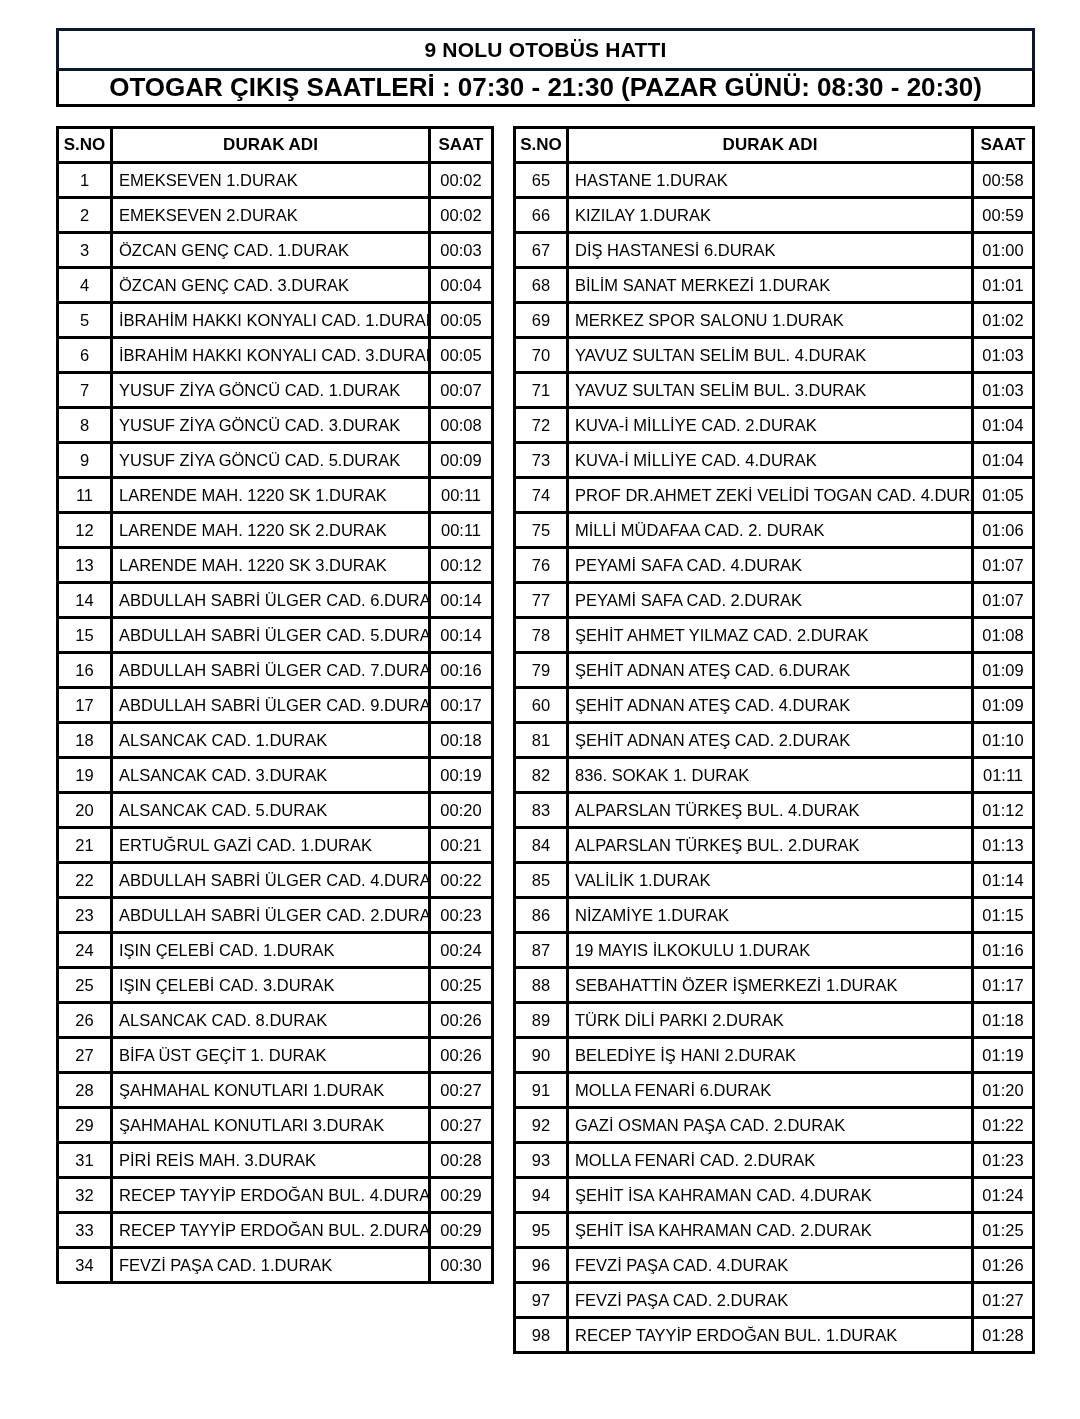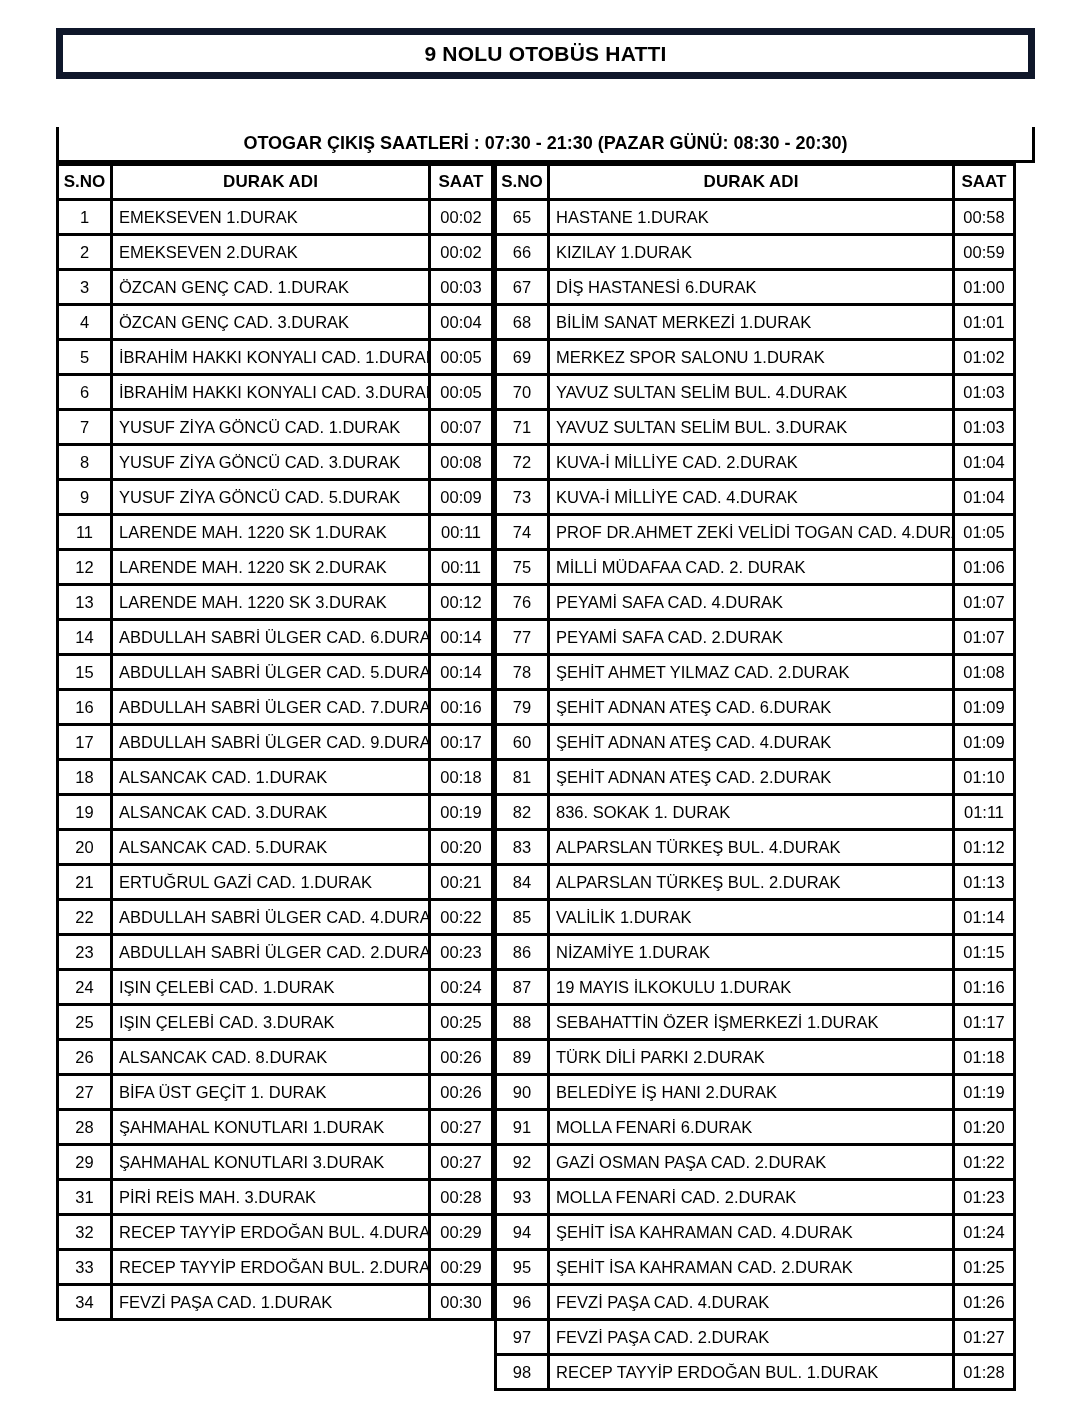--- a/index.html
+++ b/index.html
@@ -14,44 +14,43 @@
     color: #000000;
     position: relative;
   }
   .sheet {
     position: absolute;
     left: 56px;
     top: 28px;
     width: 979px;
   }
   .title-box {
-    border: 7px solid #0f172a;
+    border: 3px solid #0f172a;
     height: 37px;
     display: flex;
     align-items: center;
     justify-content: center;
     font-weight: bold;
     font-size: 21px;
     letter-spacing: 0.2px;
   }
   .subtitle-box {
     border: 3px solid #000;
     border-top: none;
     height: 33px;
     display: flex;
     align-items: center;
     justify-content: center;
     font-weight: bold;
-    font-size: 18px;
-    margin-top: 48px;
+    font-size: 26px;
   }
   .tables-row {
-    margin-top: 0;
+    margin-top: 19px;
     display: flex;
-    justify-content: flex-start;
+    justify-content: space-between;
     align-items: flex-start;
   }
   table {
     border-collapse: collapse;
     table-layout: fixed;
   }
   table.left-tbl  { width: 435px; }
   table.right-tbl { width: 519px; }
   th, td {
     border: 3px solid #000;

